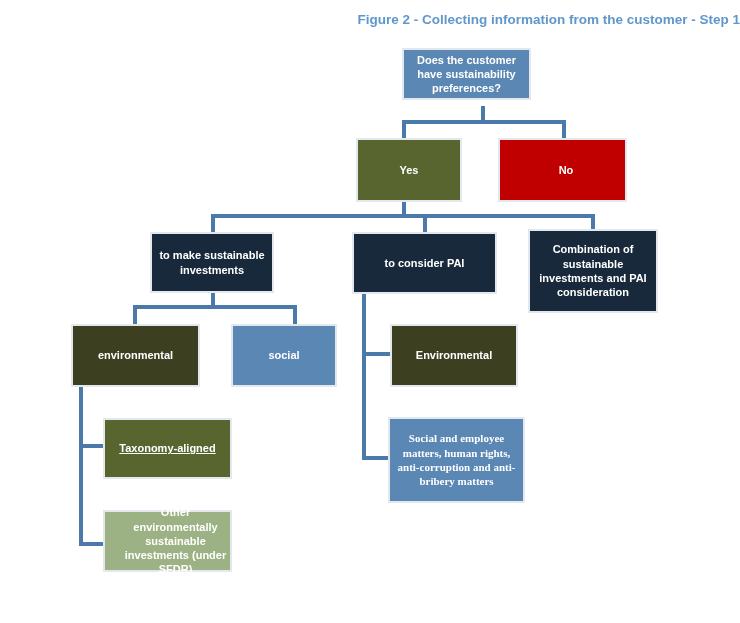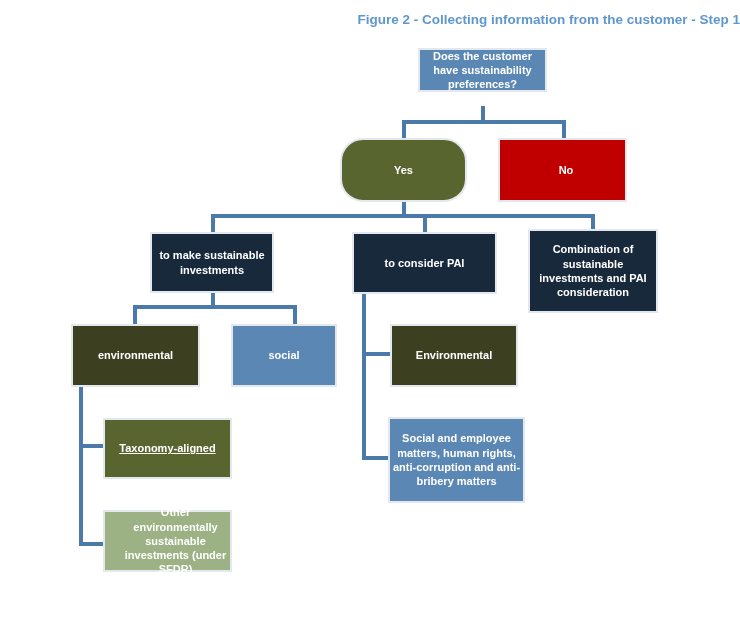--- a/index.html
+++ b/index.html
@@ -36,32 +36,32 @@
   .olive{background:#59652f;}
   .darkolive{background:#3c4021;}
   .red{background:#c00000;padding-left:8px;}
   .navy{background:#17293b;}
   .sage{background:#9cb284;padding-left:17px;}
   .conn{
     position:absolute;
     background:#4b79a9;
   }
   
-  .n-question{left:418px; top:48px;  width:129px; height:44px;}
-  .n-yes{     left:340px; top:138px; width:127px; height:64px;border-radius:23px;}
+  .n-question{left:402px; top:48px;  width:129px; height:52px;}
+  .n-yes{     left:356px; top:138px; width:106px; height:64px;}
   .n-no{      left:498px; top:138px; width:129px; height:64px;}
   .n-make{    left:150px; top:232px; width:124px; height:61px;}
   .n-pai{     left:352px; top:232px; width:145px; height:62px;}
   .n-combo{   left:528px; top:229px; width:130px; height:84px;}
   .n-env{     left:71px;  top:324px; width:129px; height:63px;}
   .n-social{  left:231px; top:324px; width:106px; height:63px;}
   .n-env2{    left:390px; top:324px; width:128px; height:63px;}
   .n-tax{     left:103px; top:418px; width:129px; height:61px;text-decoration:underline;}
   .n-other{   left:103px; top:510px; width:129px; height:62px;}
-  .n-socmat{  left:388px; top:417px; width:137px; height:86px;}
+  .n-socmat{  left:388px; top:417px; width:137px; height:86px;font-family:Liberation Serif, serif;}
   
   .c1 {left:481px; top:106px; width:4px;   height:18px;}
   .c2 {left:402px; top:120px; width:164px; height:4px;}
   .c3 {left:402px; top:120px; width:4px;   height:18px;}
   .c4 {left:562px; top:120px; width:4px;   height:18px;}
   .c5 {left:402px; top:200px; width:4px;   height:17px;}
   .c6 {left:211px; top:214px; width:384px; height:4px;}
   .c7 {left:211px; top:214px; width:4px;   height:18px;}
   .c8 {left:423px; top:214px; width:4px;   height:18px;}
   .c9 {left:591px; top:214px; width:4px;   height:16px;}

